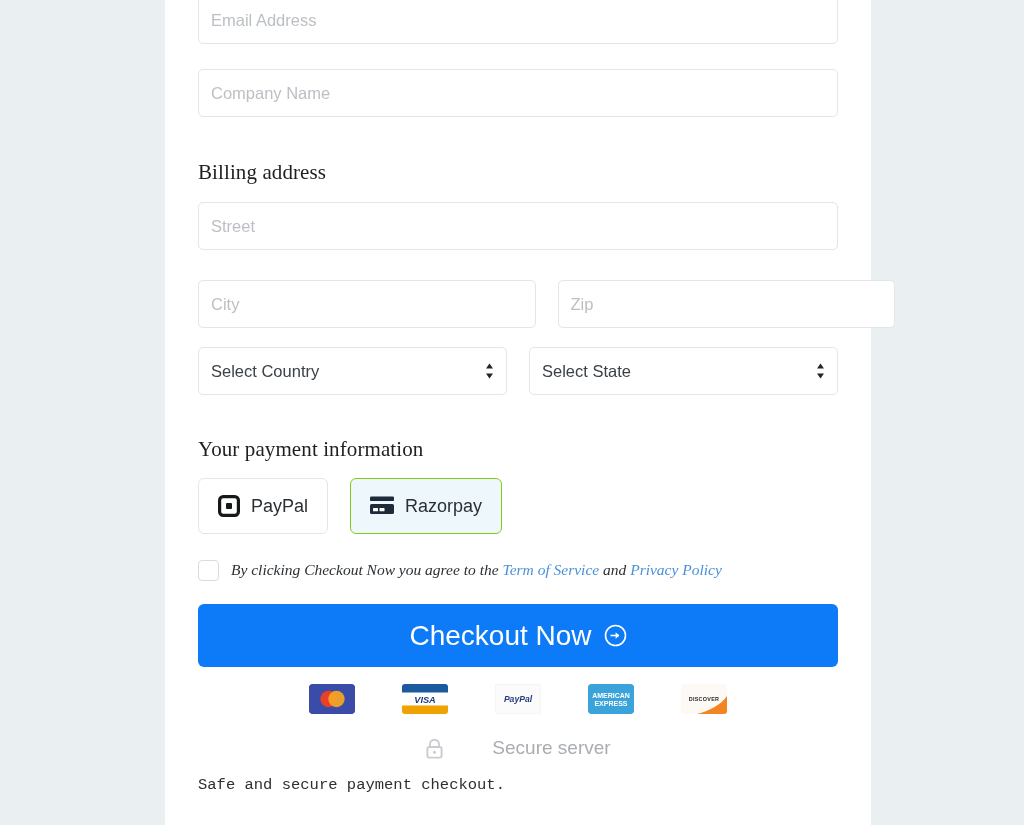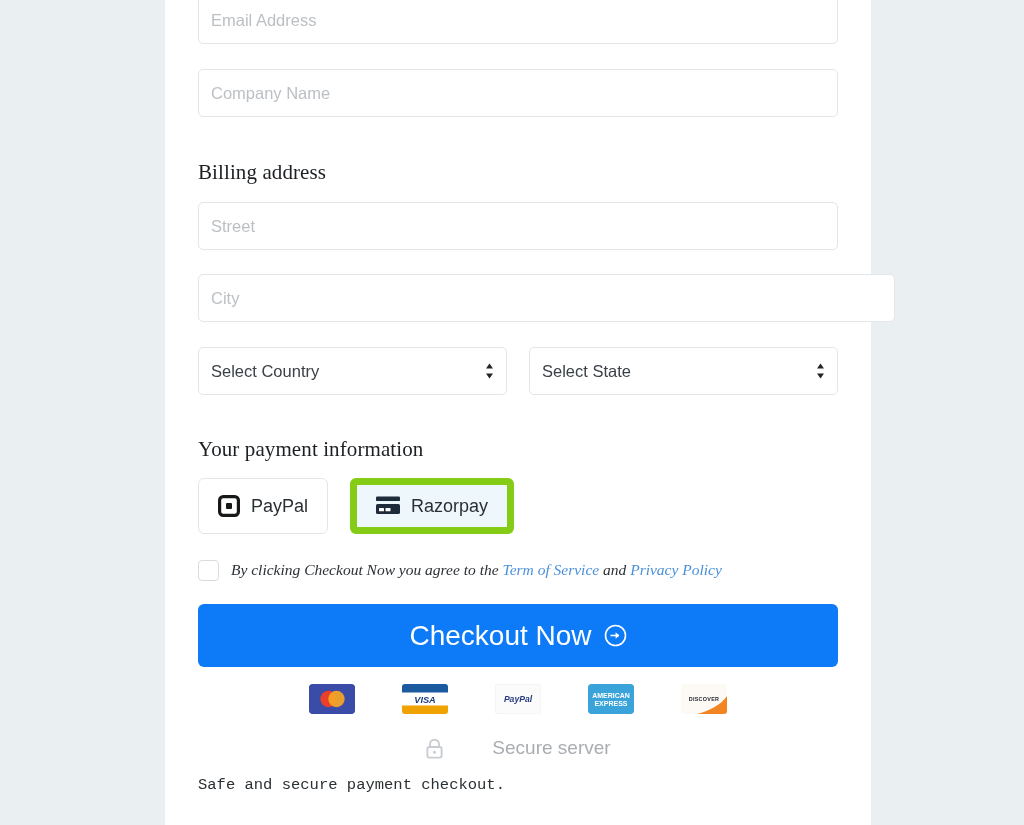--- a/index.html
+++ b/index.html
@@ -86,21 +86,21 @@
     padding: 0 19px;
     border: 1px solid #e3e6e8;
     border-radius: 6px;
     background: #ffffff;
     font-family: "Liberation Sans", sans-serif;
     font-size: 18px;
     color: #2b3034;
     cursor: pointer;
   }
   .paybtn.active {
-    border: 7px solid #84cc16;
+    border: 1px solid #84cc16;
     background: #eef7fb;
   }
   .paybtn .plabel { line-height: 1; }
 
   
   .terms { display: flex; align-items: center; gap: 12px; }
   .cbox {
     width: 21px; height: 21px;
     border: 1px solid #d8dcdf;
     border-radius: 4px;
@@ -180,22 +180,23 @@
       <div style="position:absolute; left:0; top:69px; width:640px;">
         <input class="field" type="text" placeholder="Company Name" style="">
       </div>
 
       <div class="heading" style="position:absolute; left:0; top:160px;">Billing address</div>
 
       <div style="position:absolute; left:0; top:202px; width:640px;">
         <input class="field" type="text" placeholder="Street" style="">
       </div>
 
-      <div class="row" style="position:absolute; left:0; top:274px; width:697px;">
+      <div class="row" style="position:absolute; left:0; top:280px; width:697px;">
         <input class="field" type="text" placeholder="City" style="">
+        <input class="field" type="text" placeholder="Zip" style="">
       </div>
 
       <div class="row" style="position:absolute; left:0; top:347px; width:640px;">
         <div class="selectwrap">
           <div class="sel">Select Country</div>
           <svg class="sel-arrows" viewBox="0 0 9 17">
             <polygon points="4.5,1 8,6 1,6" fill="#212529"></polygon>
             <polygon points="4.5,16 8,11 1,11" fill="#212529"></polygon>
           </svg>
         </div>

